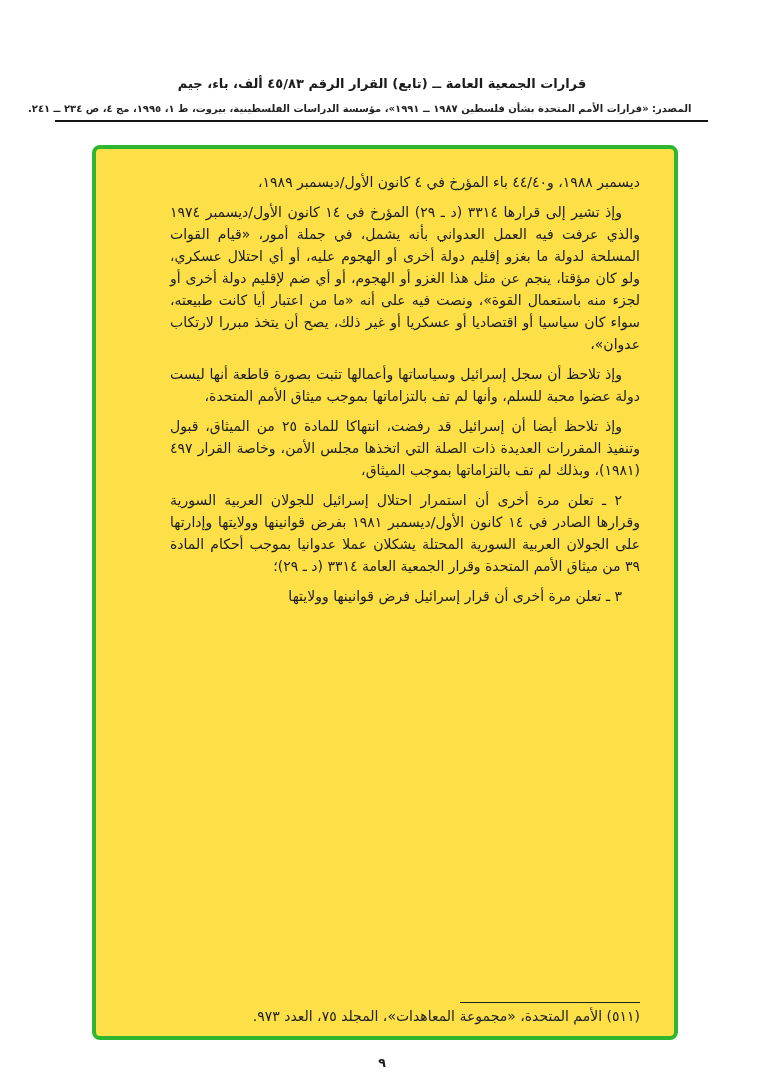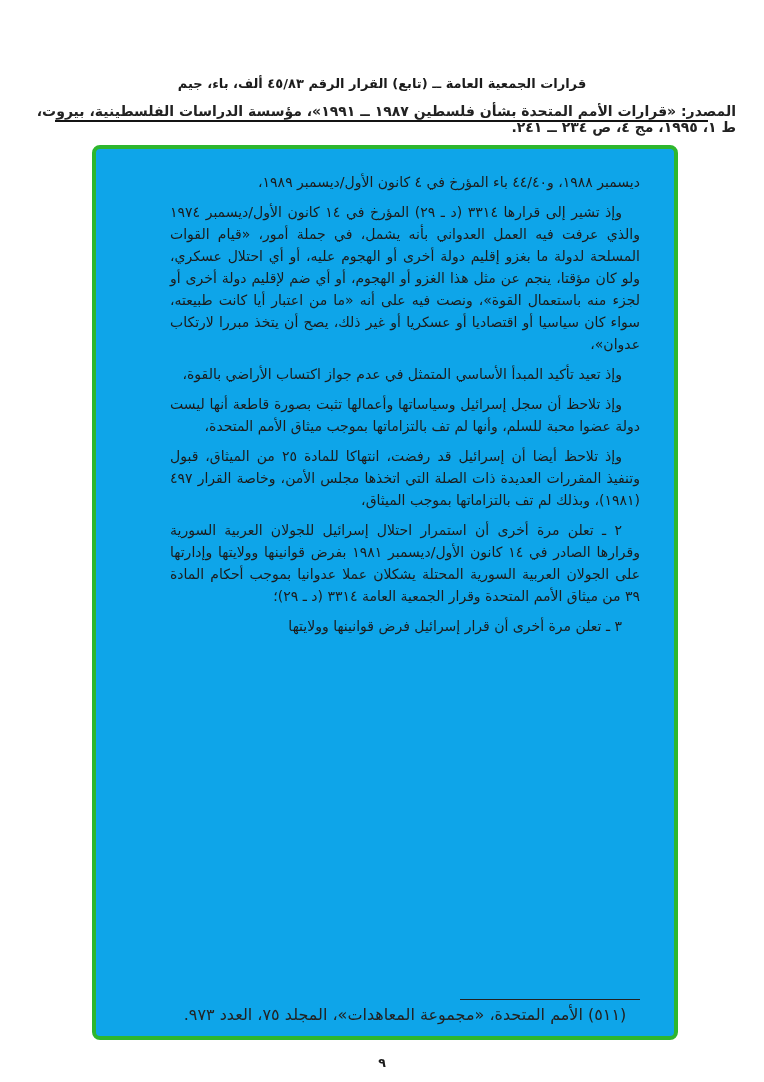--- a/index.html
+++ b/index.html
@@ -19,39 +19,39 @@
     top: 76px; left: 0; right: 0;
     text-align: center;
     direction: rtl;
     font-size: 13px;
     font-weight: bold;
     letter-spacing: 0.2px;
   }
   .header-source {
     position: absolute;
     top: 103px; left: 28px; right: 28px;
-    text-align: right;
+    text-align: left;
     direction: rtl;
-    font-size: 14px;
+    font-size: 10px;
     font-weight: bold;
     color: #222;
   }
   .header-rule {
     position: absolute;
     top: 120px; left: 55px;
     width: 653px; height: 2px;
     background: #141414;
   }
   .frame {
     position: absolute;
     left: 92px; top: 145px;
     width: 586px; height: 895px;
     border: 4px solid #2eb62e;
     border-radius: 8px;
-    background: #0ea5e9;
+    background: #fde047;
     display: flex;
     flex-direction: column;
     gap: 24px;
   }
   .body-text {
     flex: 1 1 auto;
     direction: rtl;
     text-align: justify;
     padding: 22px 34px 0 74px;
     font-size: 14px;
@@ -68,22 +68,22 @@
     direction: rtl;
     padding: 0 34px 12px 74px;
   }
   .fn-rule {
     width: 180px;
     height: 1px;
     background: #222;
     margin-bottom: 5px;
   }
   .fn-text {
-    font-size: 16px;
-    text-align: center;
+    font-size: 14px;
+    text-align: right;
     color: #222;
   }
   .page-number {
     position: absolute;
     bottom: 12px; left: 0; right: 0;
     text-align: center;
     font-size: 12.5px;
     font-weight: bold;
   }
 </style>
@@ -93,21 +93,20 @@
 <div class="page">
 
   <div class="header-title">قرارات الجمعية العامة ــ (تابع) القرار الرقم ٤٥/٨٣ ألف، باء، جيم</div>
   <div class="header-source">المصدر: «قرارات الأمم المتحدة بشأن فلسطين ١٩٨٧ ــ ١٩٩١»، مؤسسة الدراسات الفلسطينية، بيروت، ط ١، ١٩٩٥، مج ٤، ص ٢٣٤ ــ ٢٤١.</div>
   <div class="header-rule"></div>
 
   <div class="frame">
     <div class="body-text">
       <p class="no-indent"><b class="lead"></b><span>ديسمبر ١٩٨٨، و٤٤/٤٠ باء المؤرخ في ٤ كانون الأول/ديسمبر ١٩٨٩،</span></p>
       <p><b class="lead">وإذ تشير </b><span>إلى قرارها ٣٣١٤ (د ـ ٢٩) المؤرخ في ١٤ كانون الأول/ديسمبر ١٩٧٤ والذي عرفت فيه العمل العدواني بأنه يشمل، في جملة أمور، «قيام القوات المسلحة لدولة ما بغزو إقليم دولة أخرى أو الهجوم عليه، أو أي احتلال عسكري، ولو كان مؤقتا، ينجم عن مثل هذا الغزو أو الهجوم، أو أي ضم لإقليم دولة أخرى أو لجزء منه باستعمال القوة»، ونصت فيه على أنه «ما من اعتبار أيا كانت طبيعته، سواء كان سياسيا أو اقتصاديا أو عسكريا أو غير ذلك، يصح أن يتخذ مبررا لارتكاب عدوان»،</span></p>
-      <p><b class="lead">وإذ تعيد </b><span>تأكيد المبدأ الأساسي المتمثل في عدم جواز اكتساب الأراضي بالقوة،</span></p>
       <p><b class="lead">وإذ تلاحظ </b><span>أن سجل إسرائيل وسياساتها وأعمالها تثبت بصورة قاطعة أنها ليست دولة عضوا محبة للسلم، وأنها لم تف بالتزاماتها بموجب ميثاق الأمم المتحدة،</span></p>
       <p><b class="lead">وإذ تلاحظ أيضا </b><span>أن إسرائيل قد رفضت، انتهاكا للمادة ٢٥ من الميثاق، قبول وتنفيذ المقررات العديدة ذات الصلة التي اتخذها مجلس الأمن، وخاصة القرار ٤٩٧ (١٩٨١)، وبذلك لم تف بالتزاماتها بموجب الميثاق،</span></p>
       <p><b class="lead">٢ ـ تعلن مرة أخرى </b><span>أن استمرار احتلال إسرائيل للجولان العربية السورية وقرارها الصادر في ١٤ كانون الأول/ديسمبر ١٩٨١ بفرض قوانينها وولايتها وإدارتها على الجولان العربية السورية المحتلة يشكلان عملا عدوانيا بموجب أحكام المادة ٣٩ من ميثاق الأمم المتحدة وقرار الجمعية العامة ٣٣١٤ (د ـ ٢٩)؛</span></p>
       <p><b class="lead">٣ ـ تعلن مرة أخرى </b><span>أن قرار إسرائيل فرض قوانينها وولايتها</span></p>
     </div>
     <div class="footnote-area">
       <div class="fn-rule"></div>
       <div class="fn-text">(٥١١) الأمم المتحدة، «مجموعة المعاهدات»، المجلد ٧٥، العدد ٩٧٣.</div>
     </div>
   </div>

